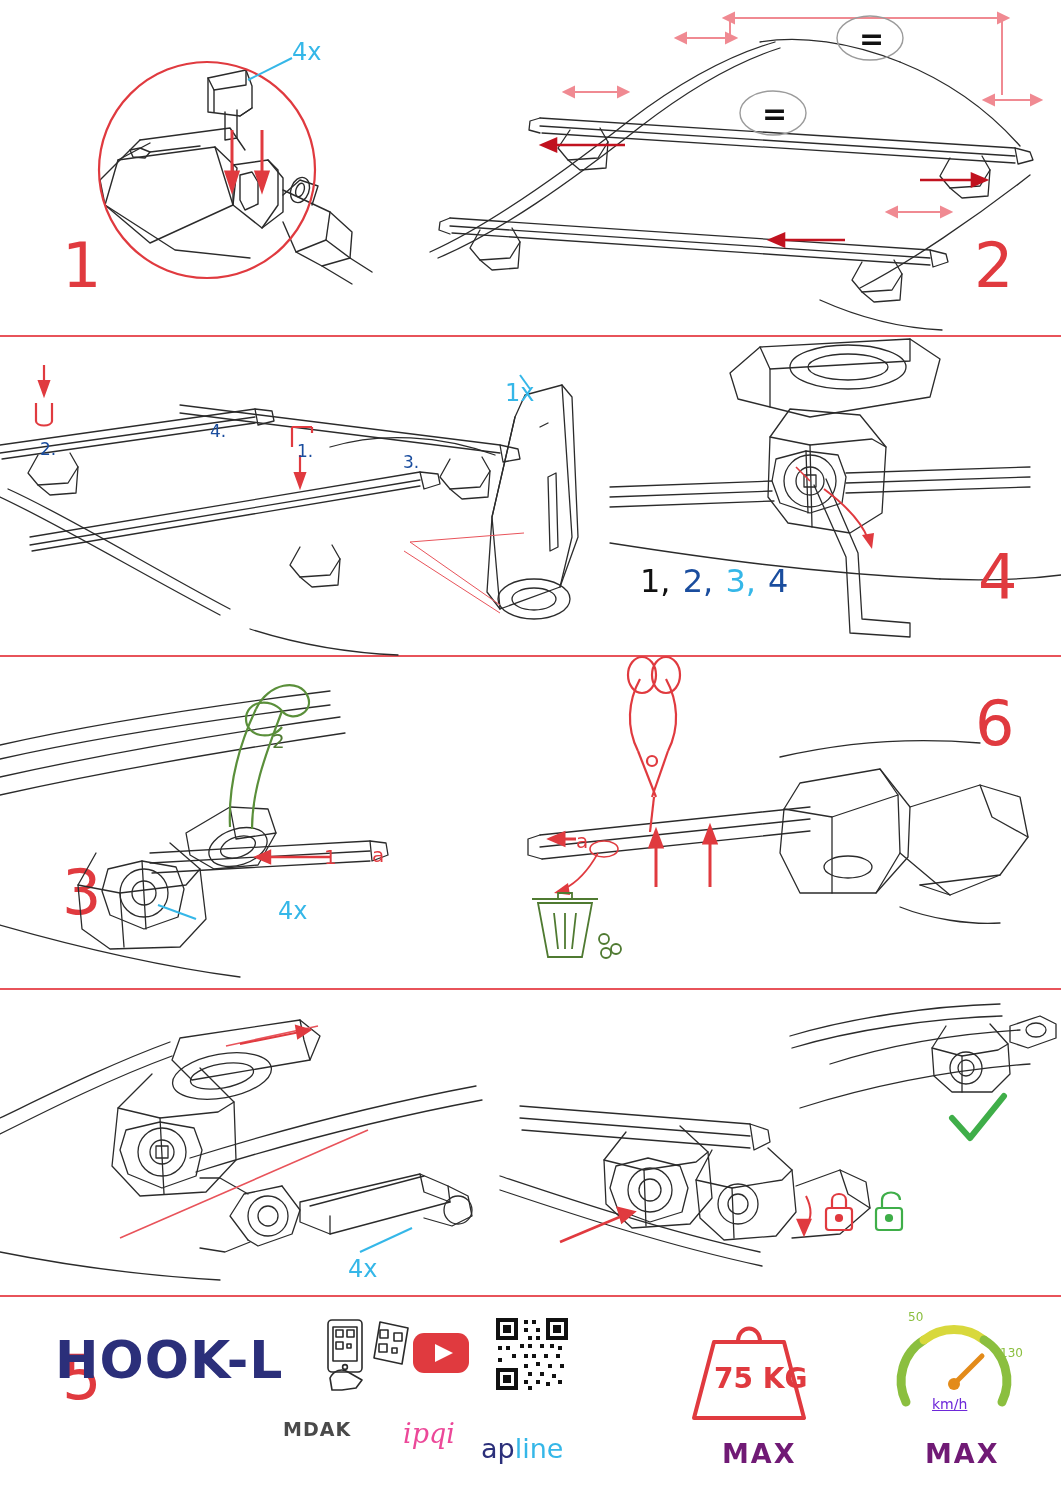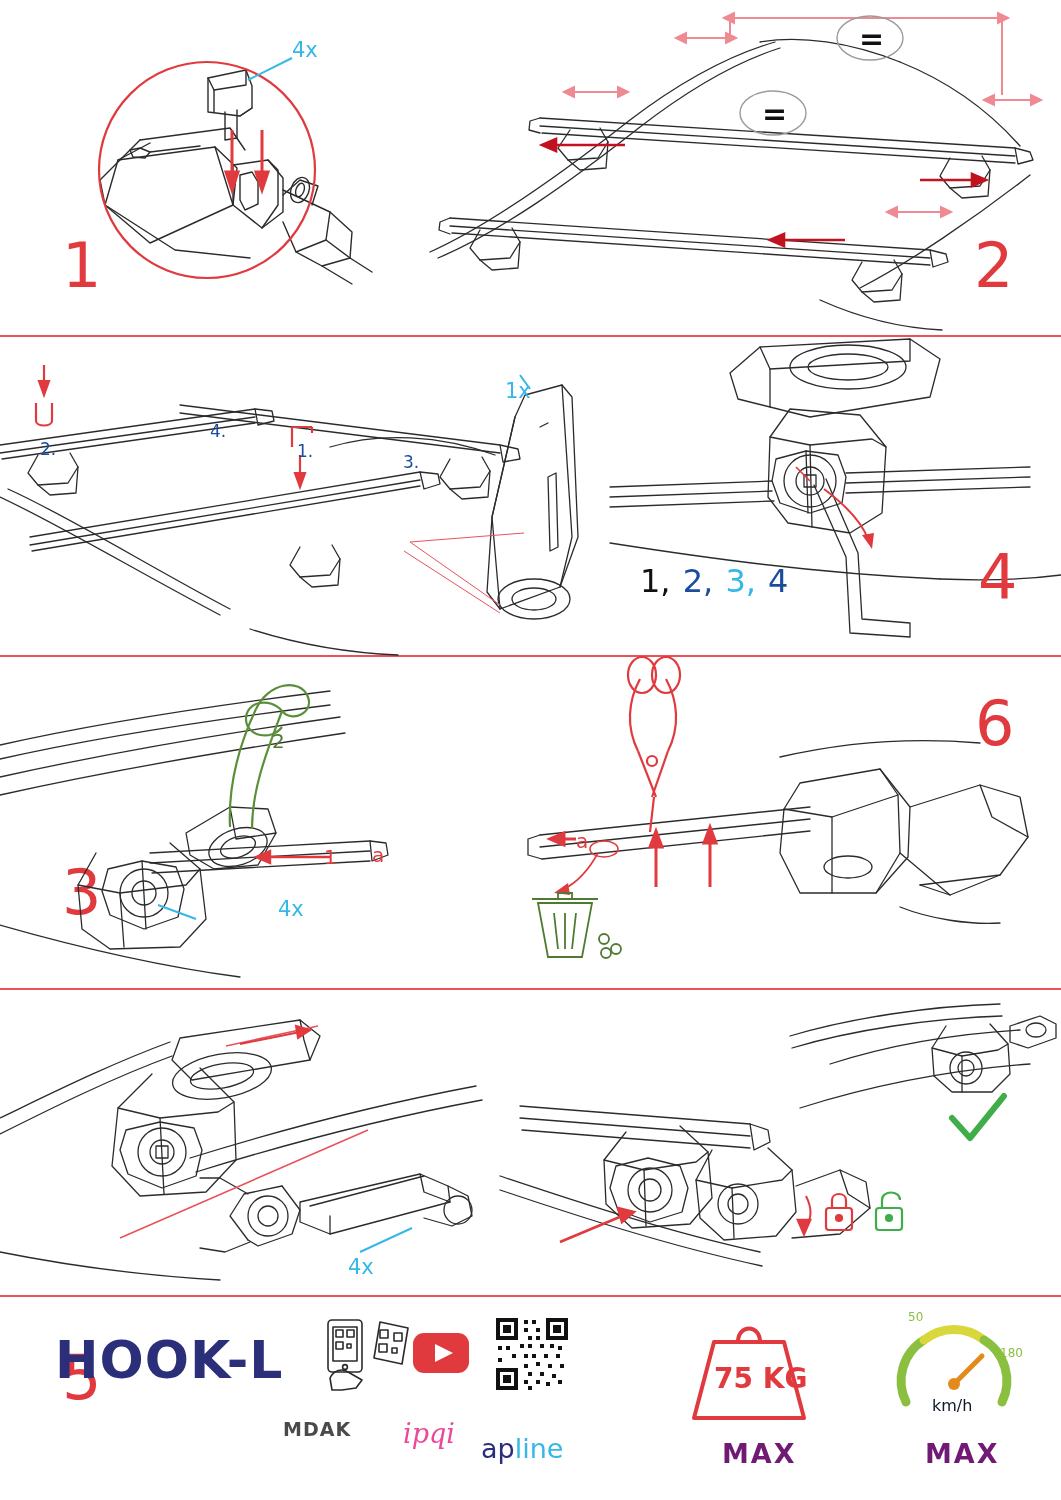--- a/index.html
+++ b/index.html
@@ -26,21 +26,21 @@
     font-weight:400;
     color:#e03a3f;
     letter-spacing:1px;
     line-height:1;
     user-select:none;
   }
 
   .callout{
     position:absolute;
     font-family:"DejaVu Sans",sans-serif;
-    font-size:21px;
+    font-size:24px;
     color:#35b7e8;
   }
   .redlabel{position:absolute;font-size:20px;color:#e03a3f;}
   .blacklabel{position:absolute;font-size:17px;color:#1a4d9e;}
   .eqsign{position:absolute;font-size:30px;color:#111;font-weight:600;}
 
   svg{display:block;overflow:visible;}
 
   
   .seq{position:absolute;font-size:32px;font-family:"DejaVu Sans",sans-serif;}
@@ -58,21 +58,21 @@
     position:absolute;left:57px;top:112px;
     font-size:30px;font-weight:700;color:#1b1b3a;
   }
   .brand-sub .accent{color:#e03a3f;}
   .logo-mdak{position:absolute;left:283px;top:118px;font-size:19px;font-weight:700;color:#4a4a4a;letter-spacing:1px;}
   .logo-ipqi{position:absolute;left:403px;top:118px;font-size:27px;color:#ec4899;font-family:"DejaVu Serif",serif;font-style:italic;}
   .logo-apline{position:absolute;left:481px;top:118px;font-size:27px;color:#2b2f7a;font-weight:400;margin-top:15px;}
   .logo-apline .blue{color:#35b7e8;}
   .maxlabel{position:absolute;font-size:27px;font-weight:700;color:#701a75;letter-spacing:2px;}
   .kgtext{position:absolute;font-size:28px;font-weight:700;color:#e03a3f;}
-  .kmh{position:absolute;font-size:16px;color:#0f172a;}
+  .kmh{position:absolute;font-size:14px;color:#6d28d9;text-decoration:underline;}
   .spd{position:absolute;font-size:12px;color:#8bbf3f;}
 </style>
 </head>
 <body>
 
 <div class="sheet">
 
   <div class="sep" style="top:335px"></div>
   <div class="sep" style="top:655px"></div>
   <div class="sep" style="top:988px"></div>
@@ -653,18 +653,18 @@
         <path d="M16,92 A48,48 0 0,1 34,30" stroke="#8bbf3f"></path>
         <path d="M34,30 A48,48 0 0,1 94,30" stroke="#d8d83c"></path>
         <path d="M94,30 A48,48 0 0,1 112,92" stroke="#8bbf3f"></path>
       </g>
       <g stroke="#e38b1a" stroke-width="5" stroke-linecap="round">
         <line x1="64" y1="74" x2="92" y2="46"></line>
       </g>
       <circle cx="64" cy="74" r="6" fill="#e38b1a"></circle>
     </svg>
     <div class="spd" style="left:908px;top:10px">50</div>
-    <div class="spd" style="left:1000px;top:46px">180</div>
+    <div class="spd" style="left:1000px;top:46px">130</div>
     <div class="kmh" style="left:932px;top:96px">km/h</div>
     <div class="maxlabel" style="left:925px;top:138px">MAX</div>
   </div>
 
 </div>
 
 </body></html>

